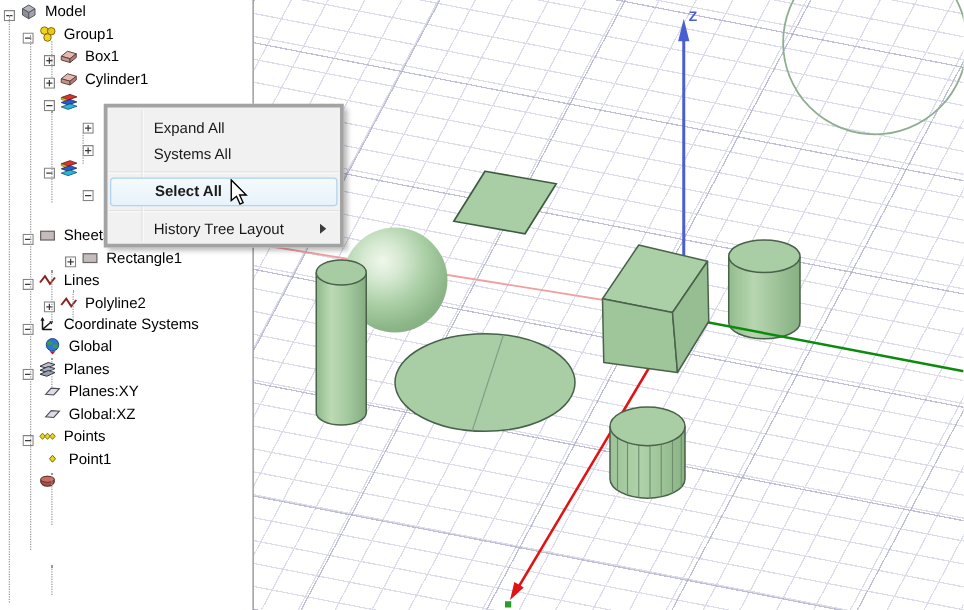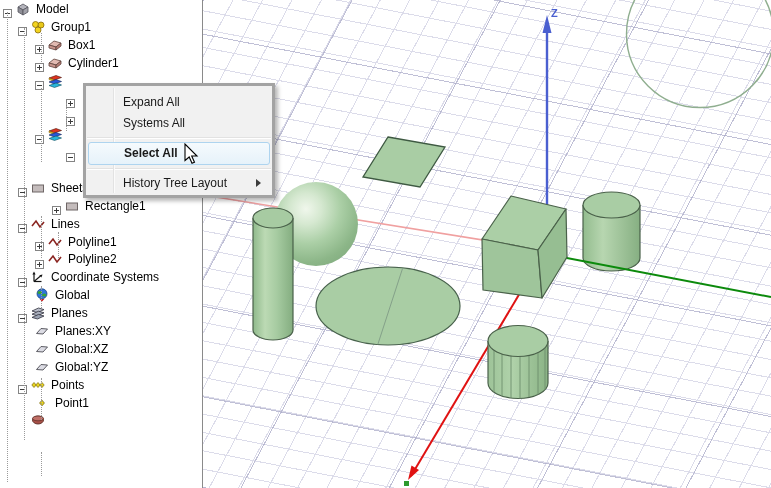--- a/index.html
+++ b/index.html
@@ -274,32 +274,20 @@
         <div class="trow">
           <div class="ind" style="width: 35px;"></div>
           <span class="exp"><svg width="9" height="9">
               <rect x="0.5" y="0.5" width="8" height="8" fill="#fff" stroke="#848484"></rect>
               <line x1="2" y1="4.5" x2="7" y2="4.5" stroke="#3c3c3c"></line>
               <line x1="4.5" y1="2" x2="4.5" y2="7" stroke="#3c3c3c"></line>
             </svg></span>
           <span class="ticon"><svg width="14" height="14">
               <polyline points="1,9 5,4 9,10 13,5" fill="none" stroke="#8a2420" stroke-width="1.6"></polyline>
             </svg></span>
-          <span class="tlabel">Polyline1</span>
-        </div>
-        <div class="trow">
-          <div class="ind" style="width: 35px;"></div>
-          <span class="exp"><svg width="9" height="9">
-              <rect x="0.5" y="0.5" width="8" height="8" fill="#fff" stroke="#848484"></rect>
-              <line x1="2" y1="4.5" x2="7" y2="4.5" stroke="#3c3c3c"></line>
-              <line x1="4.5" y1="2" x2="4.5" y2="7" stroke="#3c3c3c"></line>
-            </svg></span>
-          <span class="ticon"><svg width="14" height="14">
-              <polyline points="1,9 5,4 9,10 13,5" fill="none" stroke="#8a2420" stroke-width="1.6"></polyline>
-            </svg></span>
           <span class="tlabel">Polyline2</span>
         </div>
         <div class="trow">
           <div class="ind" style="width: 18px;"></div>
           <span class="exp"><svg width="9" height="9">
               <rect x="0.5" y="0.5" width="8" height="8" fill="#fff" stroke="#848484"></rect>
               <line x1="2" y1="4.5" x2="7" y2="4.5" stroke="#3c3c3c"></line>
             </svg></span>
           <span class="ticon"><svg width="14" height="14">
               <line x1="3" y1="11.5" x2="3" y2="3" stroke="#141414" stroke-width="1.2"></line>
@@ -339,27 +327,20 @@
               <polygon points="1.5,9.5 6,4.5 12.5,5 8,10" fill="#dcdce4" stroke="#4c4c54" stroke-width="0.9"></polygon>
             </svg></span>
           <span class="tlabel">Planes:XY</span>
         </div>
         <div class="trow">
           <div class="ind" style="width: 35px;"></div>
           <span class="ticon"><svg width="14" height="14">
               <polygon points="1.5,9.5 6,4.5 12.5,5 8,10" fill="#dcdce4" stroke="#4c4c54" stroke-width="0.9"></polygon>
             </svg></span>
           <span class="tlabel">Global:XZ</span>
-        </div>
-        <div class="trow">
-          <div class="ind" style="width: 35px;"></div>
-          <span class="ticon"><svg width="14" height="14">
-              <polygon points="1.5,9.5 6,4.5 12.5,5 8,10" fill="#dcdce4" stroke="#4c4c54" stroke-width="0.9"></polygon>
-            </svg></span>
-          <span class="tlabel">Global:YZ</span>
         </div>
         <div class="trow">
           <div class="ind" style="width: 18px;"></div>
           <span class="exp"><svg width="9" height="9">
               <rect x="0.5" y="0.5" width="8" height="8" fill="#fff" stroke="#848484"></rect>
               <line x1="2" y1="4.5" x2="7" y2="4.5" stroke="#3c3c3c"></line>
             </svg></span>
           <span class="ticon"><svg width="14" height="14">
               <polygon points="3,4.5 5.2,7 3,9.5 0.8,7" fill="#e8d41e" stroke="#786708" stroke-width="0.7"></polygon>
               <polygon points="7,4.5 9.2,7 7,9.5 4.8,7" fill="#e8d41e" stroke="#786708" stroke-width="0.7"></polygon>

